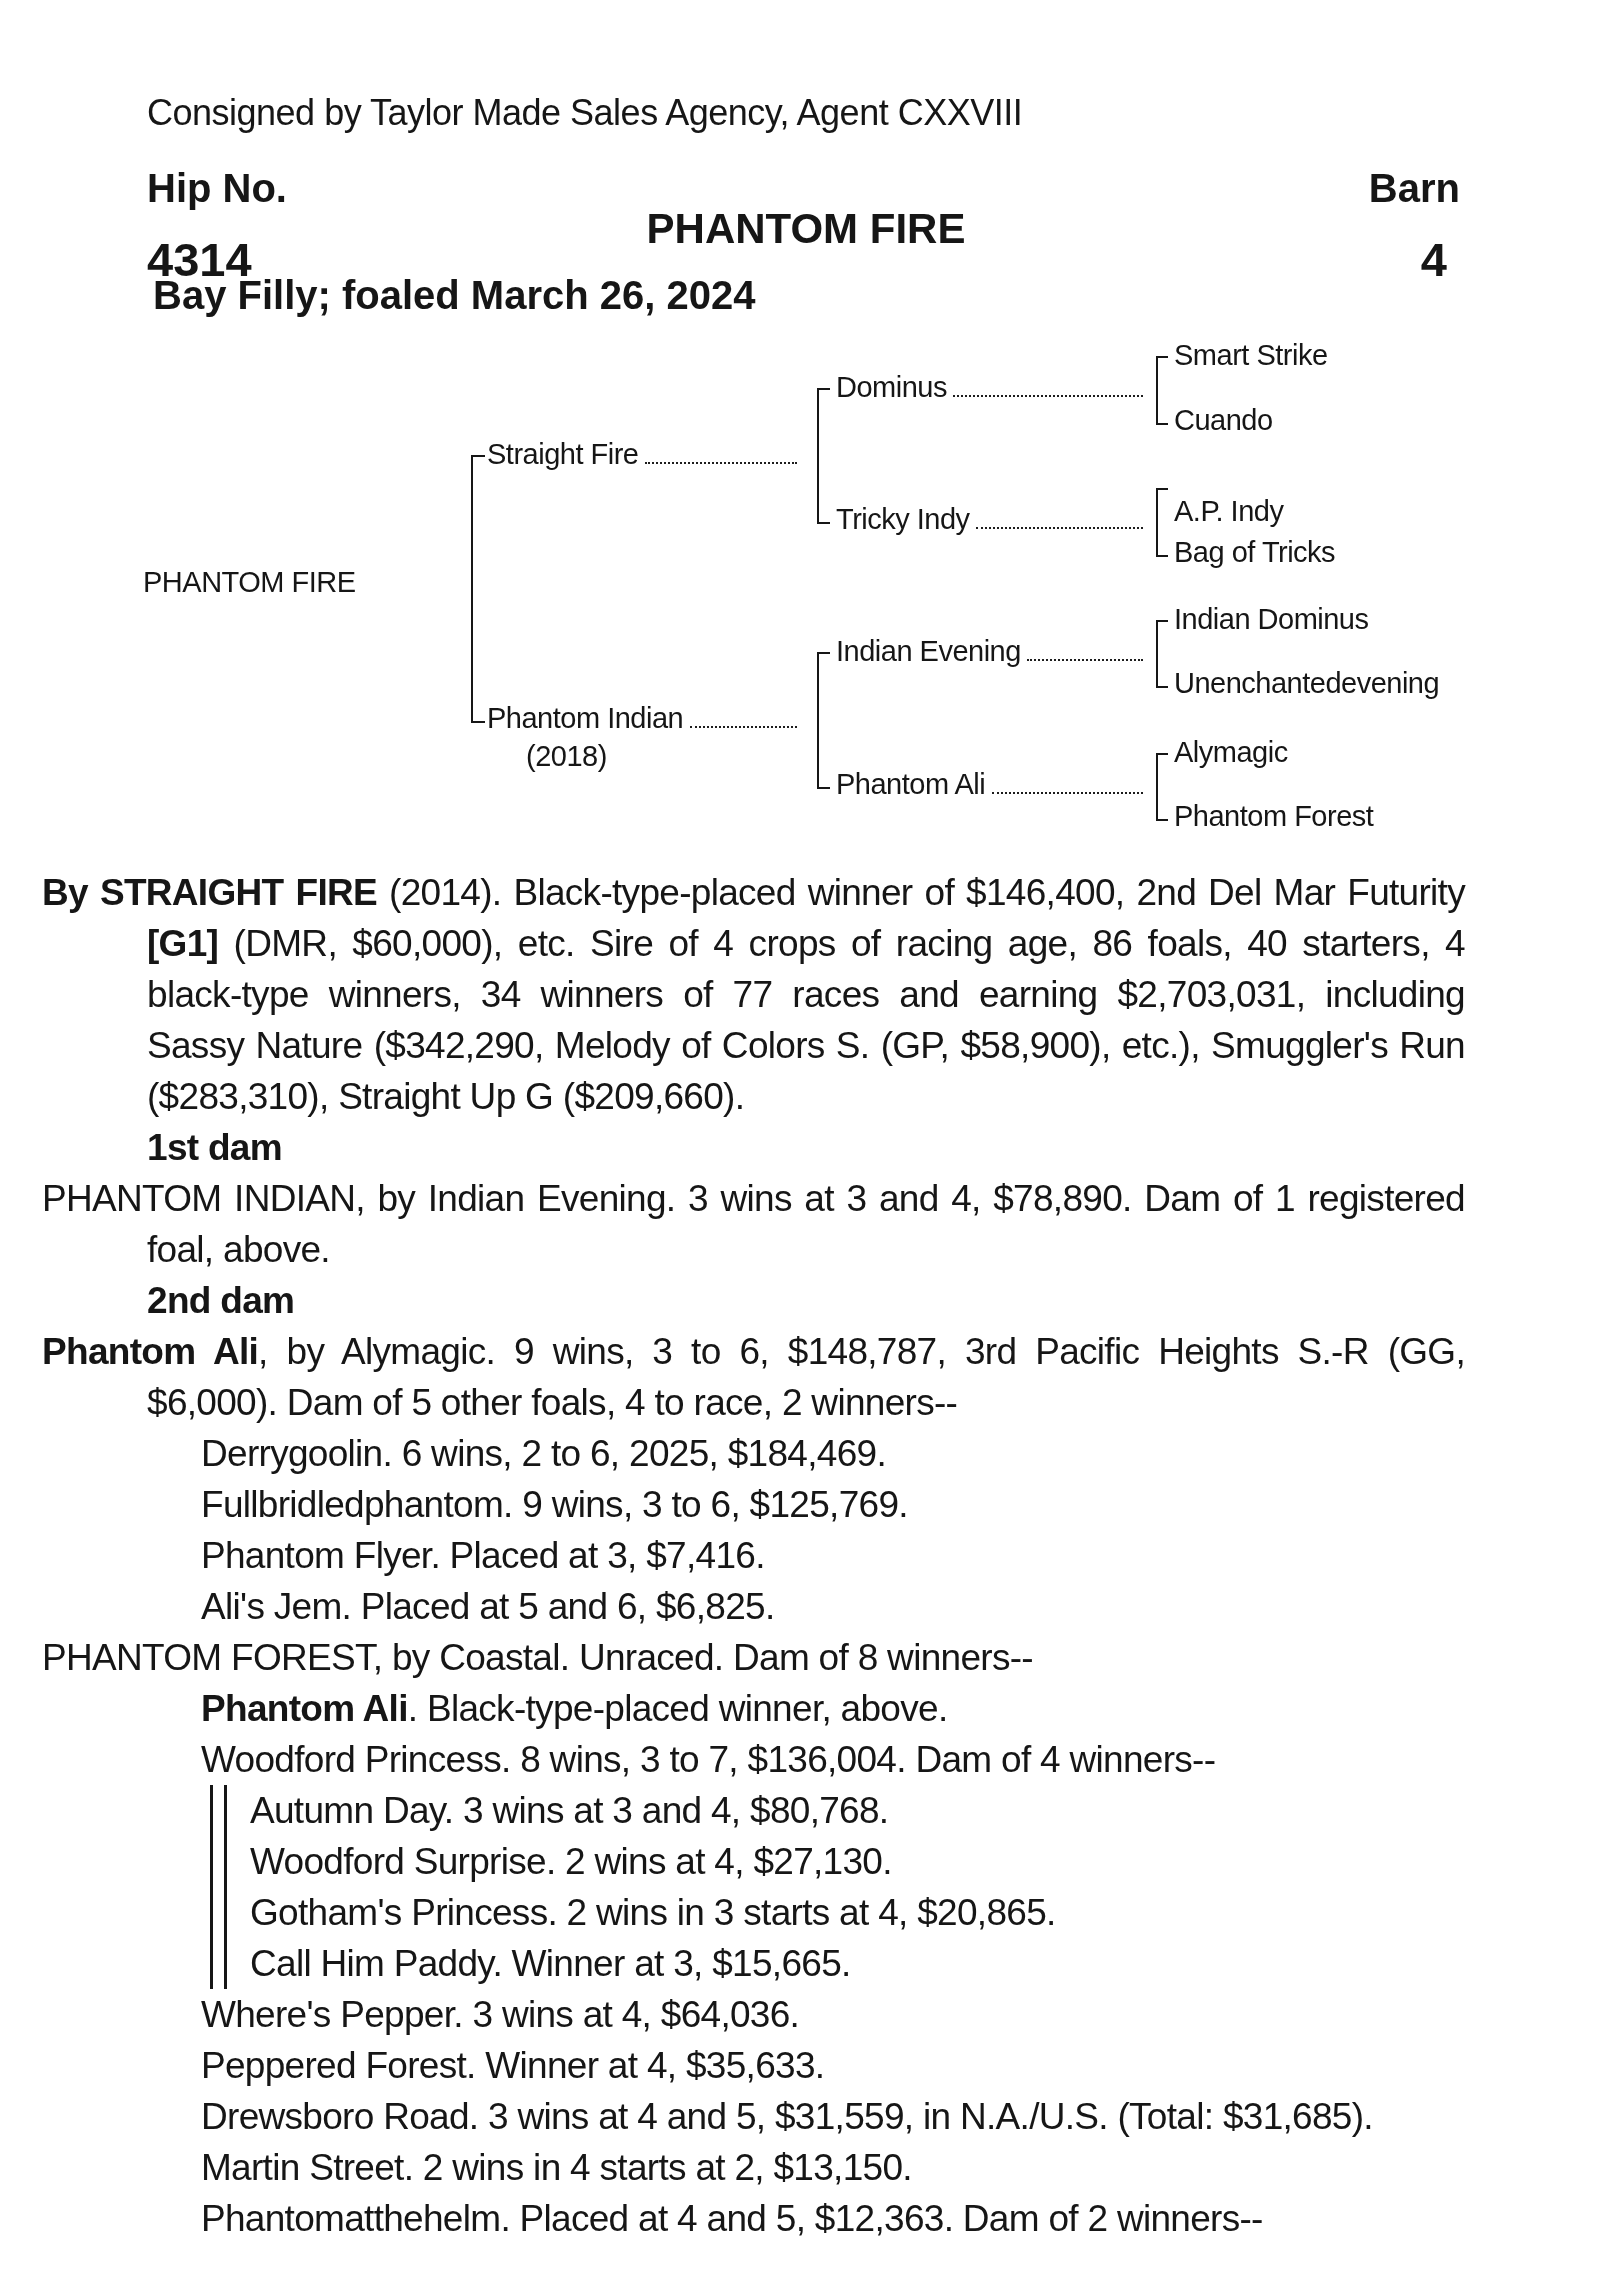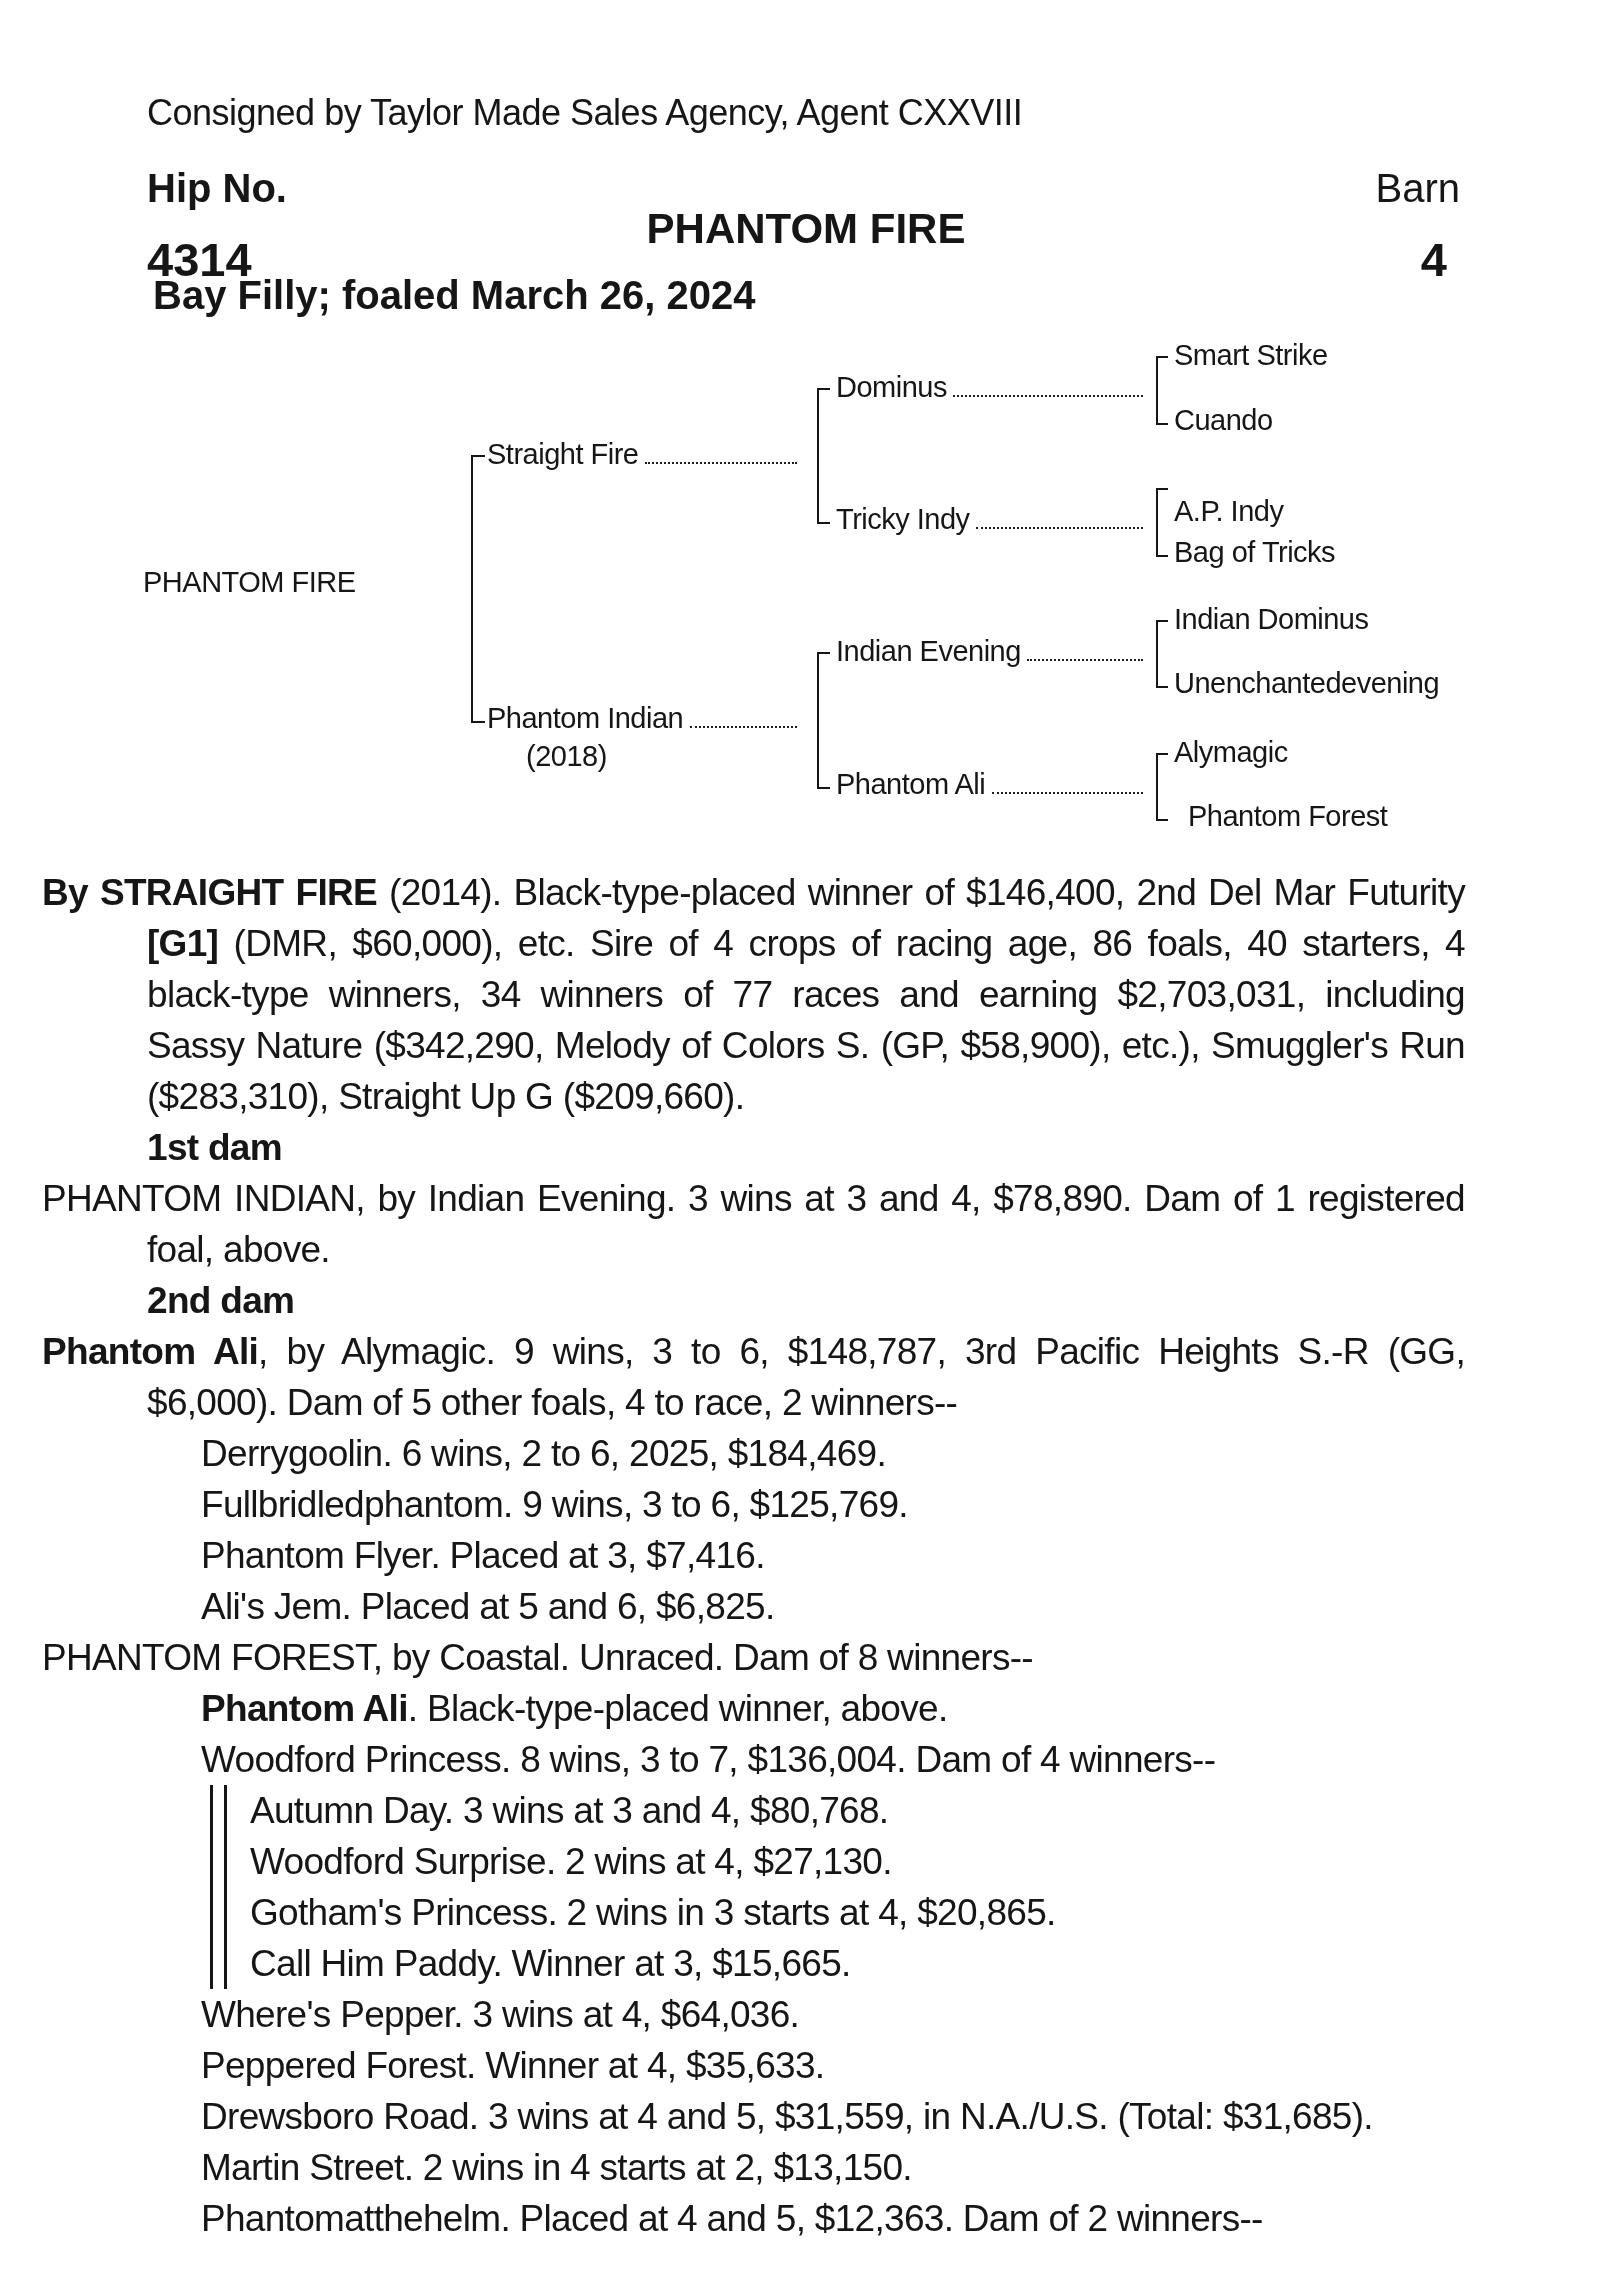--- a/index.html
+++ b/index.html
@@ -6,21 +6,21 @@
   .page{
     position:relative;width:1616px;height:3227px;background:#ffffff;
     color:#161616;font-family:"Liberation Sans","DejaVu Sans",sans-serif;
     overflow:hidden;
   }
   
   .consignor{position:absolute;left:147px;top:92px;width:1318px;text-align:left;
     font-size:36px;font-weight:normal;letter-spacing:-0.5px;white-space:nowrap;}
   .hip-label{position:absolute;left:147px;top:166px;font-size:40px;font-weight:bold;}
   .hip-number{position:absolute;left:147px;top:232px;font-size:47px;font-weight:bold;}
-  .barn-label{position:absolute;right:156px;top:166px;font-size:40px;font-weight:normal;text-align:right;margin-left:42px;}
+  .barn-label{position:absolute;right:156px;top:166px;font-size:40px;font-weight:bold;text-align:right;margin-left:42px;}
   .barn-number{position:absolute;right:169px;top:232px;font-size:47px;font-weight:bold;text-align:right;}
   .horse-title{position:absolute;left:147px;top:205px;width:1318px;text-align:center;
     font-size:42px;font-weight:bold;letter-spacing:0px;}
   .horse-subtitle{position:absolute;left:153px;top:273px;width:1318px;text-align:left;
     font-size:40px;font-weight:bold;}
   
   .ped{position:absolute;left:0;top:0;width:1616px;height:872px;font-size:29px;letter-spacing:-0.5px;}
   .ped-subject{position:absolute;left:143px;top:566px;font-size:29px;white-space:nowrap;}
   .ped-row{position:absolute;display:flex;align-items:baseline;white-space:nowrap;}
   .ped-name{white-space:nowrap;}
@@ -90,21 +90,21 @@
       <span class="leader"></span>
     </div>
 
     <div class="ped-note" style="left:1174px;top:339px;">Smart Strike</div>
     <div class="ped-note" style="left:1174px;top:404px;">Cuando</div>
     <div class="ped-note" style="left:1174px;top:495px;">A.P. Indy</div>
     <div class="ped-note" style="left:1174px;top:536px;">Bag of Tricks</div>
     <div class="ped-note" style="left:1174px;top:603px;">Indian Dominus</div>
     <div class="ped-note" style="left:1174px;top:667px;">Unenchantedevening</div>
     <div class="ped-note" style="left:1174px;top:736px;">Alymagic</div>
-    <div class="ped-note" style="left:1174px;top:800px;margin-left:14px;">Phantom Forest</div>
+    <div class="ped-note" style="left:1174px;top:800px;">Phantom Forest</div>
   </div>
 
   <div class="body-text">
     <p class="hang0"><span class="bold">By STRAIGHT FIRE</span><span> (2014). Black-type-placed winner of $146,400, 2nd Del Mar Futurity </span><span class="bold">[G1]</span><span> (DMR, $60,000), etc. Sire of 4 crops of racing age, 86 foals, 40 starters, 4 black-type winners, 34 winners of 77 races and earning $2,703,031, including Sassy Nature ($342,290, Melody of Colors S. (GP, $58,900), etc.), Smuggler's Run ($283,310), Straight Up G ($209,660).</span></p>
 
     <h3 class="dam-heading">1st dam</h3>
     <p class="hang0">PHANTOM INDIAN, by Indian Evening. 3 wins at 3 and 4, $78,890. Dam of 1 registered foal, above.</p>
 
     <h3 class="dam-heading">2nd dam</h3>
     <p class="hang0"><span class="bold">Phantom Ali</span><span>, by Alymagic. 9 wins, 3 to 6, $148,787, 3rd Pacific Heights S.-R (GG, $6,000). Dam of 5 other foals, 4 to race, 2 winners--</span></p>

